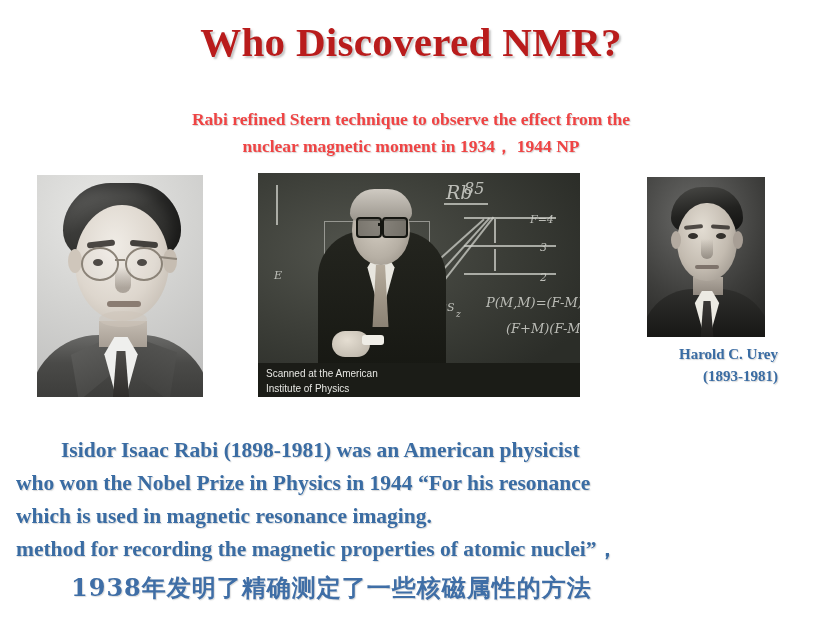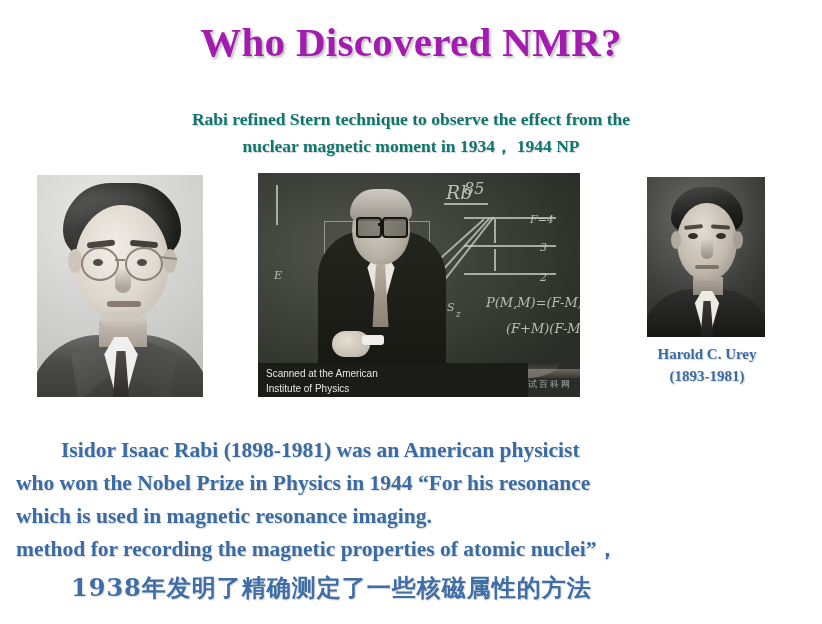--- a/index.html
+++ b/index.html
@@ -24,36 +24,36 @@
 
   
   .title {
     position: absolute;
     left: 0;
     top: 18px;
     width: 822px;
     text-align: center;
     font-size: 41px;
     font-weight: bold;
-    color: #a21caf;
+    color: #b91c1c;
     letter-spacing: 0.3px;
     text-shadow: 2px 2px 2px rgba(150,150,150,0.55);
     white-space: nowrap;
   }
 
   
   .subtitle {
     position: absolute;
     left: 111px;
     top: 106px;
     width: 600px;
     text-align: center;
     font-size: 17.5px;
     font-weight: bold;
-    color: #0f766e;
+    color: #ef4444;
     line-height: 27px;
     text-shadow: 1px 1px 1px rgba(170,170,170,0.5);
   }
   .subtitle .l2 { display: block; }
 
   
   .photo {
     position: absolute;
     overflow: hidden;
     background: #3a3a3a;
@@ -201,21 +201,21 @@
   }
   .p2-chalkstick {
     position:absolute; left:104px; top:162px; width:22px; height:10px;
     border-radius:3px; background:#f0eee7;
   }
   .p2-ledge {
     position:absolute; left:216px; top:196px; width:106px; height:9px;
     background: linear-gradient(180deg,#6e6a5f,#3b382f);
   }
   .p2-caption {
-    position:absolute; left:0; bottom:0; width:270px; height:34px;
+    position:absolute; left:0; bottom:0; width:322px; height:34px;
     background:#1b1c17;
     color:#e6e6e2;
     font-family:"Liberation Sans", sans-serif;
     font-size:10px;
     line-height:15px;
     padding: 3px 0 0 8px;
     box-sizing: border-box;
   }
   .p2-watermark {
     position:absolute; right:4px; bottom:6px;
@@ -286,21 +286,21 @@
     left: 636px;
     top: 343px;
     width: 142px;
     text-align: center;
     font-size: 15px;
     font-weight: bold;
     color: #3a6ca3;
     line-height: 22px;
     text-shadow: 1px 1px 1px rgba(170,170,170,0.5);
   }
-  .urey-caption span { display:block; white-space: nowrap; }
+  .urey-caption span { display:block; white-space: nowrap; text-align: right; }
 
   
   .body-text {
     position: absolute;
     left: 16px;
     top: 434px;
     width: 794px;
     font-size: 21.5px;
     font-weight: bold;
     color: #3a6ca3;

